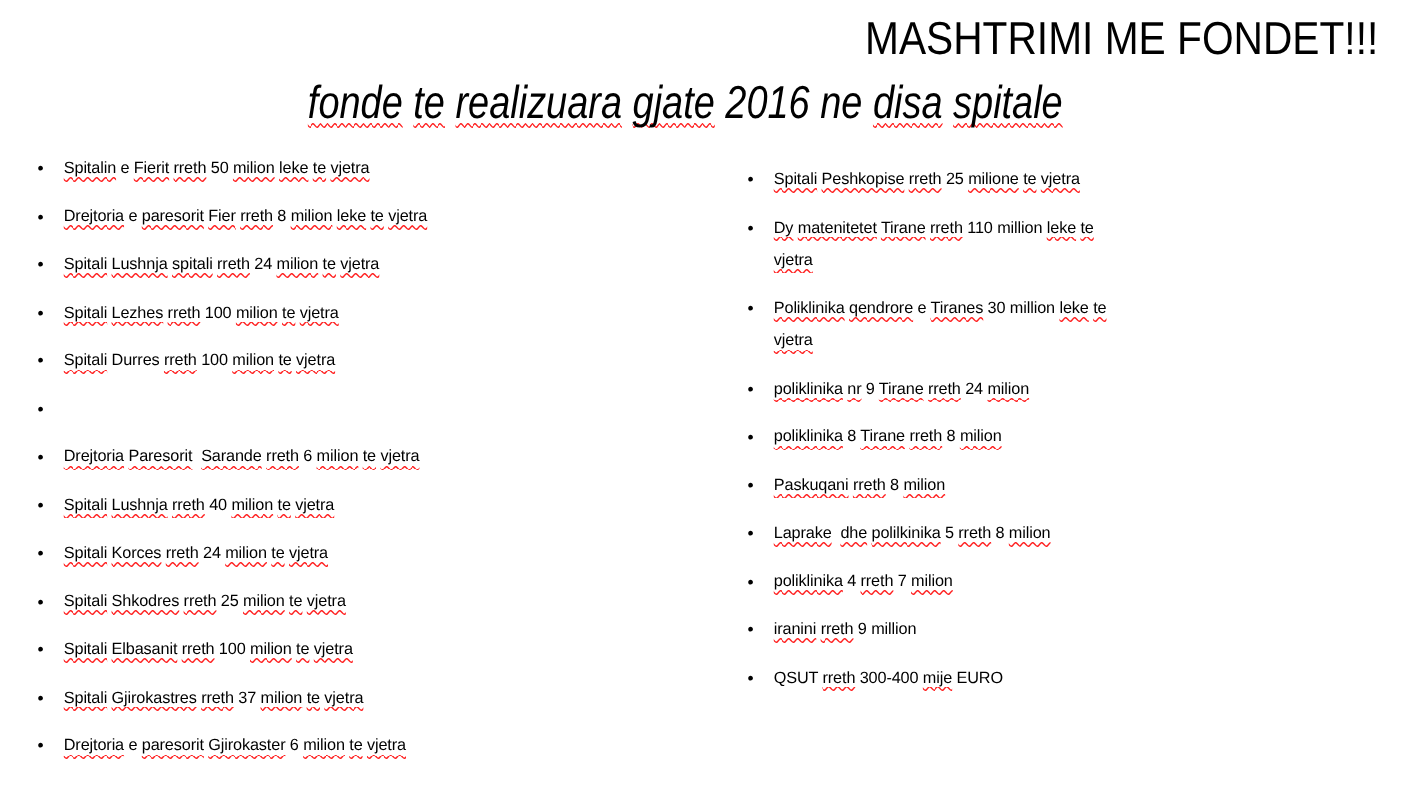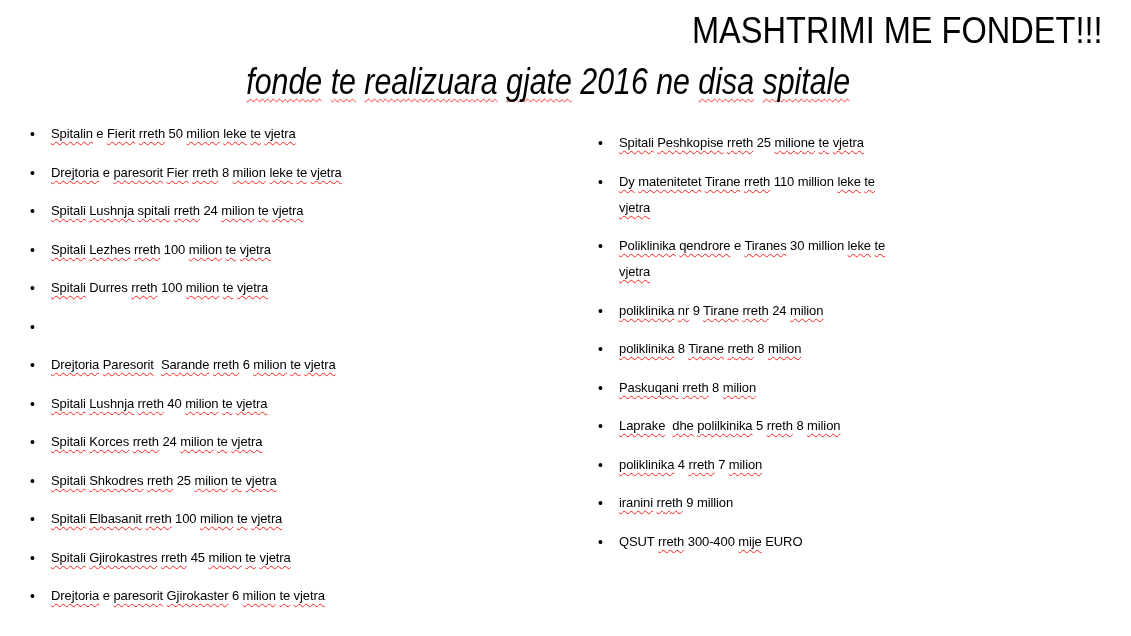--- a/index.html
+++ b/index.html
@@ -113,21 +113,21 @@
     <li>
       <span class="bullet">•</span>
       <span class="txt"><span class="sq">Spitali</span><span> </span><span class="sq">Shkodres</span><span> </span><span class="sq">rreth</span><span> </span><span>25</span><span> </span><span class="sq">milion</span><span> </span><span class="sq">te</span><span> </span><span class="sq">vjetra</span></span>
     </li>
     <li>
       <span class="bullet">•</span>
       <span class="txt"><span class="sq">Spitali</span><span> </span><span class="sq">Elbasanit</span><span> </span><span class="sq">rreth</span><span> </span><span>100</span><span> </span><span class="sq">milion</span><span> </span><span class="sq">te</span><span> </span><span class="sq">vjetra</span></span>
     </li>
     <li>
       <span class="bullet">•</span>
-      <span class="txt"><span class="sq">Spitali</span><span> </span><span class="sq">Gjirokastres</span><span> </span><span class="sq">rreth</span><span> </span><span>45</span><span> </span><span class="sq">milion</span><span> </span><span class="sq">te</span><span> </span><span class="sq">vjetra</span></span>
+      <span class="txt"><span class="sq">Spitali</span><span> </span><span class="sq">Gjirokastres</span><span> </span><span class="sq">rreth</span><span> </span><span>37</span><span> </span><span class="sq">milion</span><span> </span><span class="sq">te</span><span> </span><span class="sq">vjetra</span></span>
     </li>
     <li>
       <span class="bullet">•</span>
       <span class="txt"><span class="sq">Drejtoria</span><span> </span><span>e</span><span> </span><span class="sq">paresorit</span><span> </span><span class="sq">Gjirokaster</span><span> </span><span>6</span><span> </span><span class="sq">milion</span><span> </span><span class="sq">te</span><span> </span><span class="sq">vjetra</span></span>
     </li>
   </ul>
 
 <ul class="col" id="col-right">
     <li>
       <span class="bullet">•</span>

